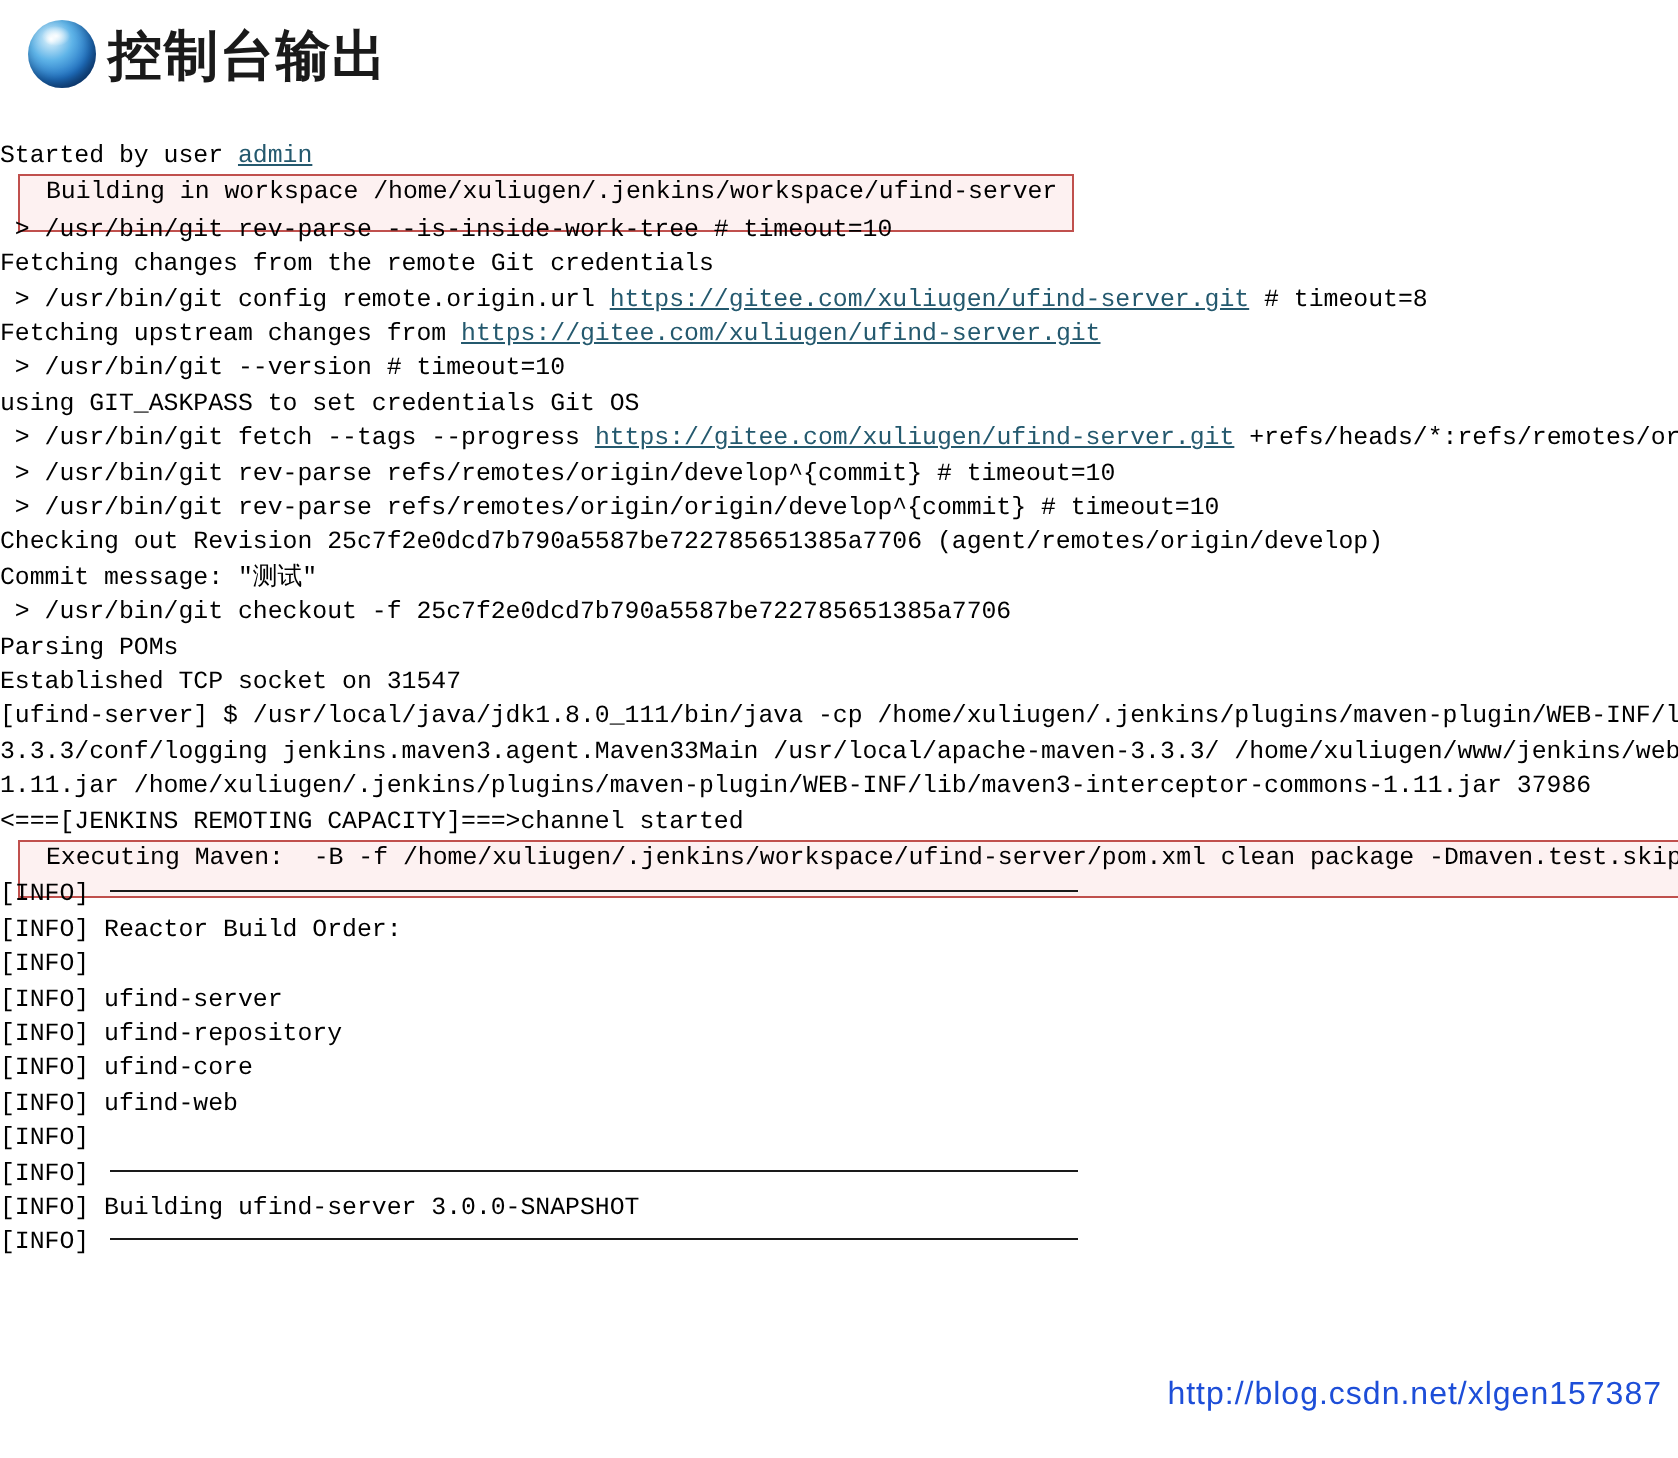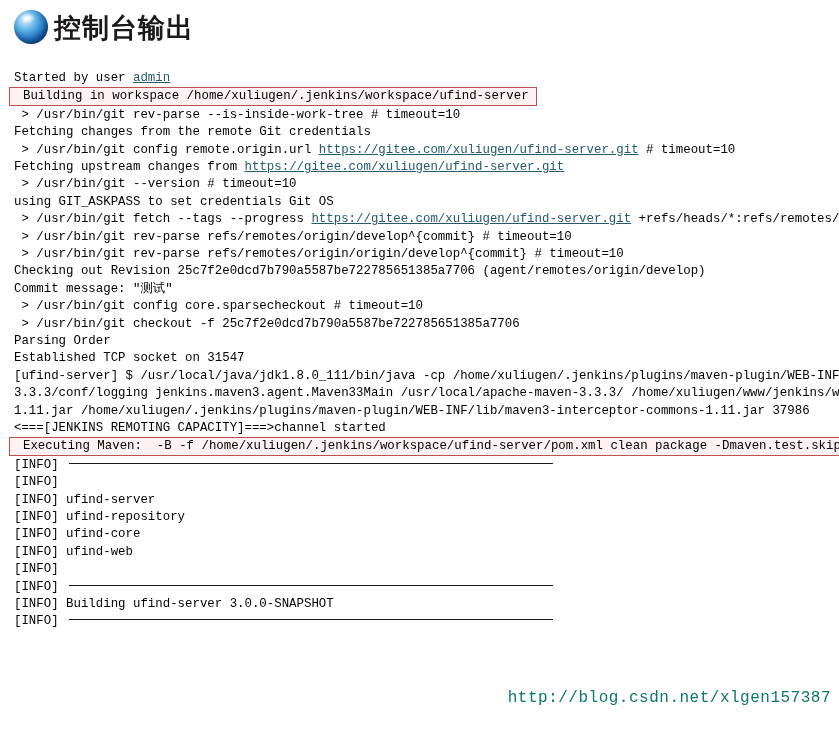--- a/index.html
+++ b/index.html
@@ -61,30 +61,29 @@
     left: 0;
     top: 70px;
     width: 839px;
   }
   .line {
     font-family: "Liberation Mono", "DejaVu Sans Mono", monospace;
     font-size: 12.4px;
     line-height: 17.4px;
     height: 17.4px;
     white-space: pre;
-    padding-left: 14px;
     overflow: hidden;
     position: relative;
     box-sizing: border-box;
   }
   .line.boxed {
     border: 1px solid #c0504d;
     background: #fdf1f1;
     margin: 0;
-    height: 19px;
+    height: 29px;
     line-height: 17px;
     display: inline-block;
     padding-left: 13px;
     padding-right: 7px;
     box-sizing: border-box;
     width: auto;
   }
   .boxrow {
     height: 19.5px;
     padding-left: 9px;
@@ -100,60 +99,60 @@
     border-top: 1px solid #1a1a1a;
     vertical-align: 4px;
     margin-left: 3px;
   }
 
   
   #watermark {
     position: absolute;
     right: 8px;
     bottom: 22px;
-    font-family: Liberation Mono, monospace;
+    font-family: Liberation Sans, sans-serif;
     font-size: 16px;
-    color: #0f766e;
+    color: #1d4ed8;
     letter-spacing: 0.5px;
     white-space: nowrap;
     pointer-events: none;
   }
 </style>
 </head>
 <body>
 
 <div id="header">
   <div id="ball-icon"></div>
   <div id="page-title">控制台输出</div>
 </div>
 
 <div id="console">
     <div class="line"><span>Started by user </span><a class="lnk" href="#">admin</a></div>
     <div class="line boxrow"><span class="line boxed">Building in workspace /home/xuliugen/.jenkins/workspace/ufind-server</span></div>
     <div class="line"><span> &gt; /usr/bin/git rev-parse --is-inside-work-tree # timeout=10</span></div>
     <div class="line"><span>Fetching changes from the remote Git credentials</span></div>
-    <div class="line"><span> &gt; /usr/bin/git config remote.origin.url </span><a class="lnk" href="#">https://gitee.com/xuliugen/ufind-server.git</a><span> # timeout=10</span></div>
+    <div class="line"><span> &gt; /usr/bin/git config remote.origin.url </span><a class="lnk" href="#">https://gitee.com/xuliugen/ufind-server.git</a><span> # timeout=8</span></div>
     <div class="line"><span>Fetching upstream changes from </span><a class="lnk" href="#">https://gitee.com/xuliugen/ufind-server.git</a></div>
     <div class="line"><span> &gt; /usr/bin/git --version # timeout=10</span></div>
     <div class="line"><span>using GIT_ASKPASS to set credentials Git OS</span></div>
     <div class="line"><span> &gt; /usr/bin/git fetch --tags --progress </span><a class="lnk" href="#">https://gitee.com/xuliugen/ufind-server.git</a><span> +refs/heads/*:refs/remotes/origin/*</span></div>
     <div class="line"><span> &gt; /usr/bin/git rev-parse refs/remotes/origin/develop^{commit} # timeout=10</span></div>
     <div class="line"><span> &gt; /usr/bin/git rev-parse refs/remotes/origin/origin/develop^{commit} # timeout=10</span></div>
     <div class="line"><span>Checking out Revision 25c7f2e0dcd7b790a5587be722785651385a7706 (agent/remotes/origin/develop)</span></div>
     <div class="line"><span>Commit message: "测试"</span></div>
-    <div class="line"><span> &gt; /usr/bin/git config core.sparsecheckout # timeout=10</span></div>
     <div class="line"><span> &gt; /usr/bin/git checkout -f 25c7f2e0dcd7b790a5587be722785651385a7706</span></div>
-    <div class="line"><span>Parsing Order</span></div>
+    <div class="line"><span>Parsing POMs</span></div>
     <div class="line"><span>Established TCP socket on 31547</span></div>
     <div class="line"><span>[ufind-server] $ /usr/local/java/jdk1.8.0_111/bin/java -cp /home/xuliugen/.jenkins/plugins/maven-plugin/WEB-INF/lib/maven3:</span></div>
     <div class="line"><span>3.3.3/conf/logging jenkins.maven3.agent.Maven33Main /usr/local/apache-maven-3.3.3/ /home/xuliugen/www/jenkins/webapps/ROOT</span></div>
     <div class="line"><span>1.11.jar /home/xuliugen/.jenkins/plugins/maven-plugin/WEB-INF/lib/maven3-interceptor-commons-1.11.jar 37986</span></div>
     <div class="line"><span>&lt;===[JENKINS REMOTING CAPACITY]===&gt;channel started</span></div>
     <div class="line boxrow"><span class="line boxed">Executing Maven:  -B -f /home/xuliugen/.jenkins/workspace/ufind-server/pom.xml clean package -Dmaven.test.skip=true</span></div>
     <div class="line"><span>[INFO] </span><span class="rule"></span></div>
+    <div class="line"><span>[INFO] Reactor Build Order:</span></div>
     <div class="line"><span>[INFO] </span></div>
     <div class="line"><span>[INFO] ufind-server</span></div>
     <div class="line"><span>[INFO] ufind-repository</span></div>
     <div class="line"><span>[INFO] ufind-core</span></div>
     <div class="line"><span>[INFO] ufind-web</span></div>
     <div class="line"><span>[INFO] </span></div>
     <div class="line"><span>[INFO] </span><span class="rule"></span></div>
     <div class="line"><span>[INFO] Building ufind-server 3.0.0-SNAPSHOT</span></div>
     <div class="line"><span>[INFO] </span><span class="rule"></span></div>
   </div>

